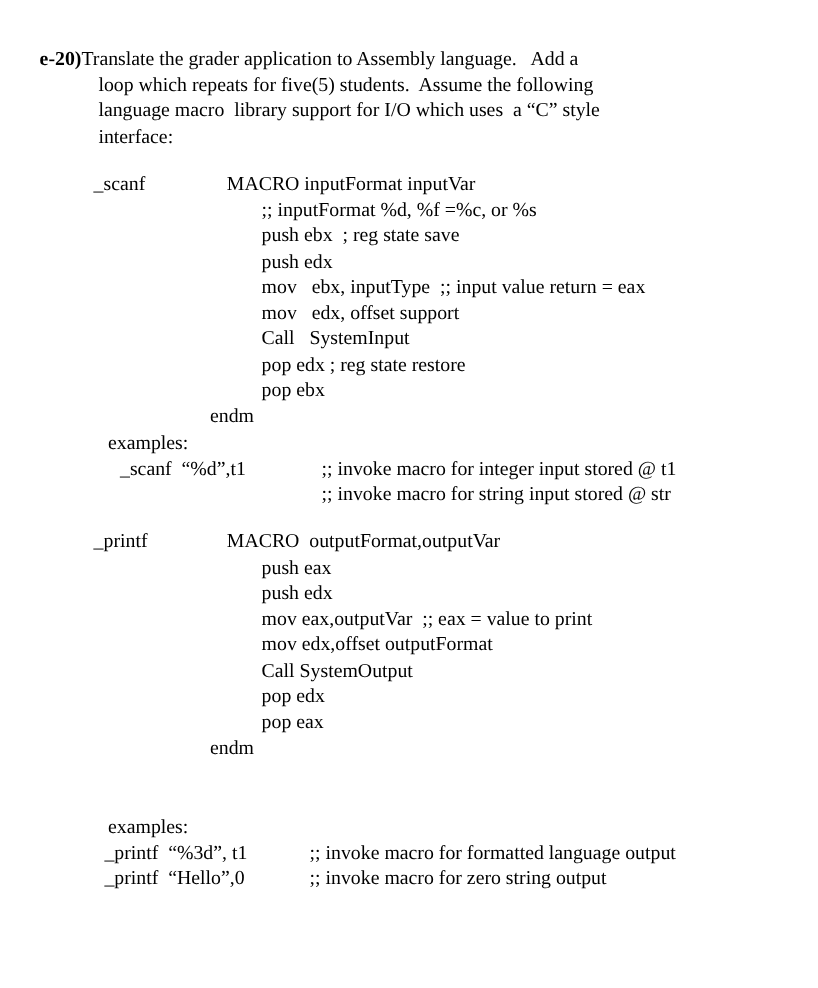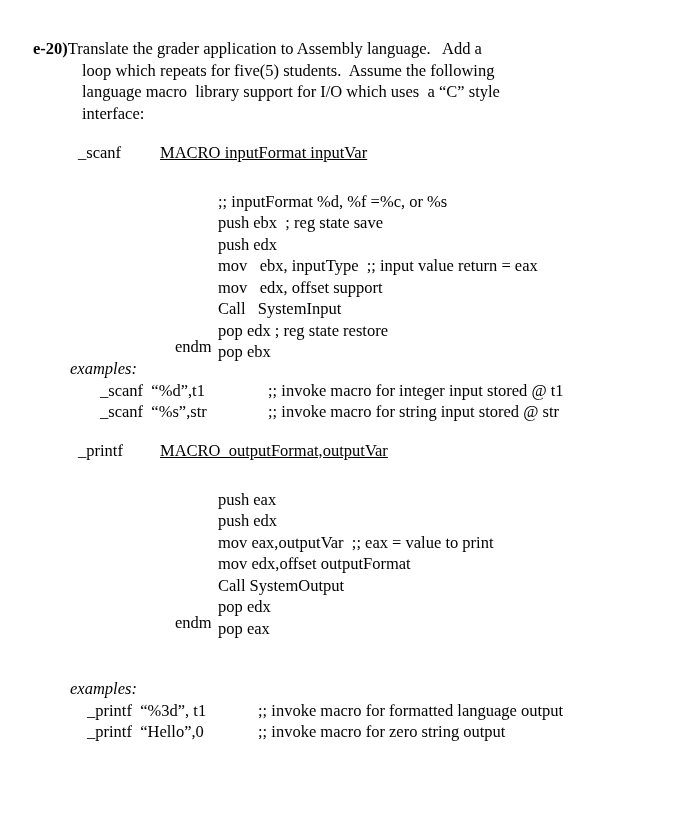--- a/index.html
+++ b/index.html
@@ -61,24 +61,24 @@
   .seg {
     position: absolute;
     top: 0;
     white-space: pre;
     font-size: 16.5px;
     line-height: 21.5px;
   }
 
   
   .col-label   { left: 78px; }
-  .col-macro   { left: 160px; text-decoration: underline; }
-  .col-body    { left: 218px; margin-top: 27px; }
+  .col-macro   { left: 189px; }
+  .col-body    { left: 218px; }
   .col-endm    { left: 175px; }
-  .col-ex      { left: 70px; font-style: italic; }
+  .col-ex      { left: 90px; }
   .col-exinv   { left: 100px; }
   .col-excmt   { left: 248px; margin-left: 20px; }
   .col-exinv2  { left: 87px; }
   .col-excmt2  { left: 258px; }
 
   .blk-scanf    { top: 142px; }
   .blk-ex1      { top: 358px; }
   .blk-printf   { top: 440px; }
   .blk-ex2      { top: 678px; }
 </style>
@@ -130,21 +130,20 @@
 
   <div class="block blk-ex1">
     <span class="line">
       <span class="seg col-ex">examples:</span>
     </span>
     <span class="line">
       <span class="seg col-exinv">_scanf  “%d”,t1</span>
       <span class="seg col-excmt">;; invoke macro for integer input stored @ t1</span>
     </span>
     <span class="line">
-      <span class="seg col-exinv">_scanf  “%s”,str</span>
       <span class="seg col-excmt">;; invoke macro for string input stored @ str</span>
     </span>
   </div>
 
   <div class="block blk-printf">
     <span class="line">
       <span class="seg col-label">_printf</span>
       <span class="seg col-macro">MACRO  outputFormat,outputVar</span>
     </span>
     <span class="line">

